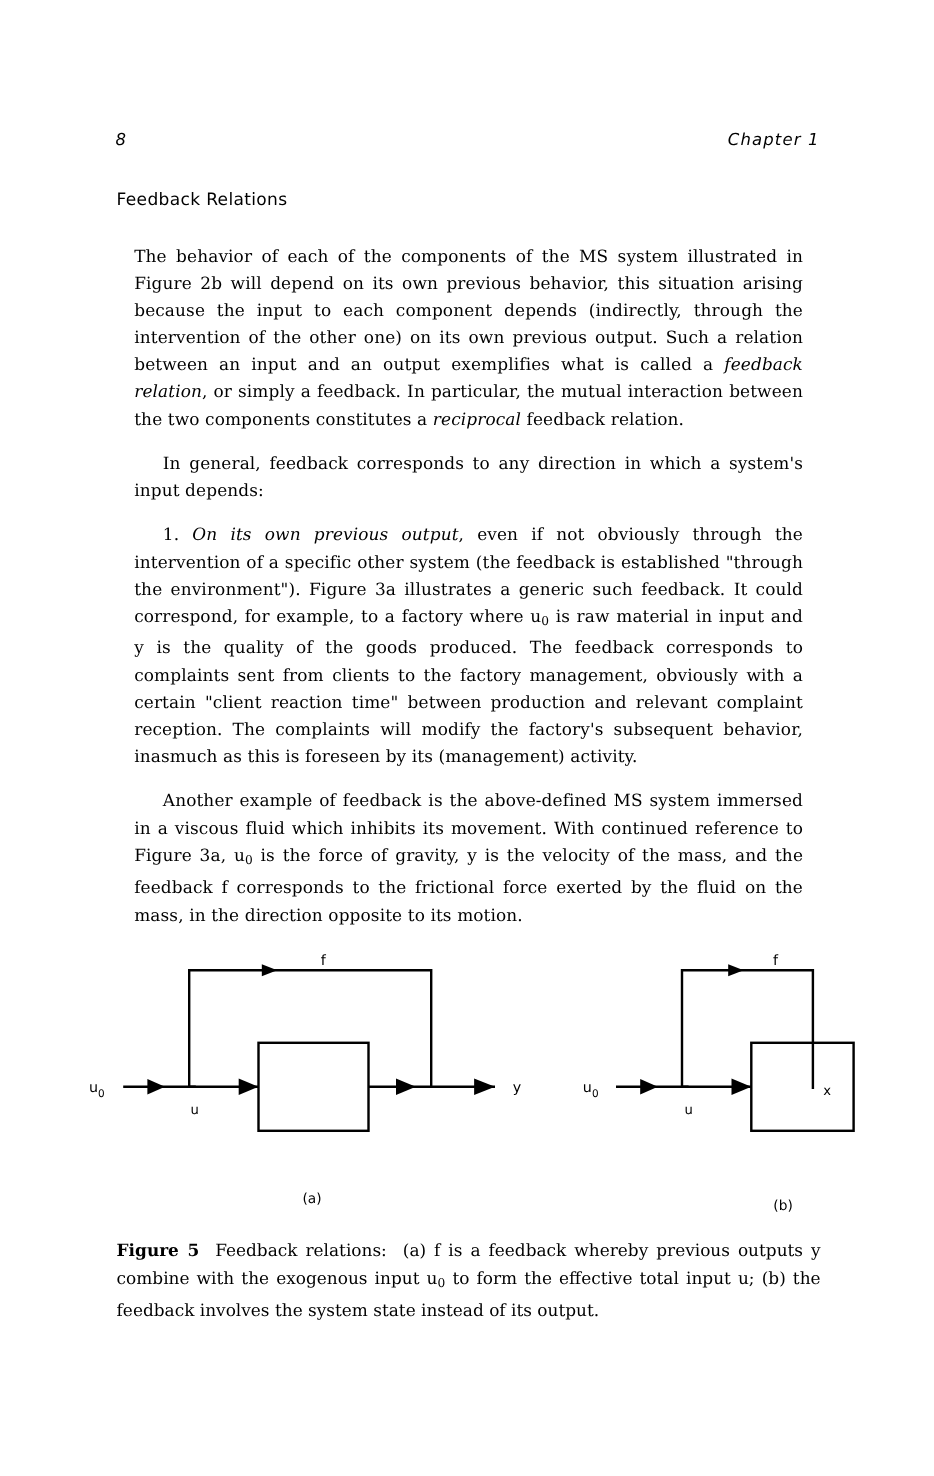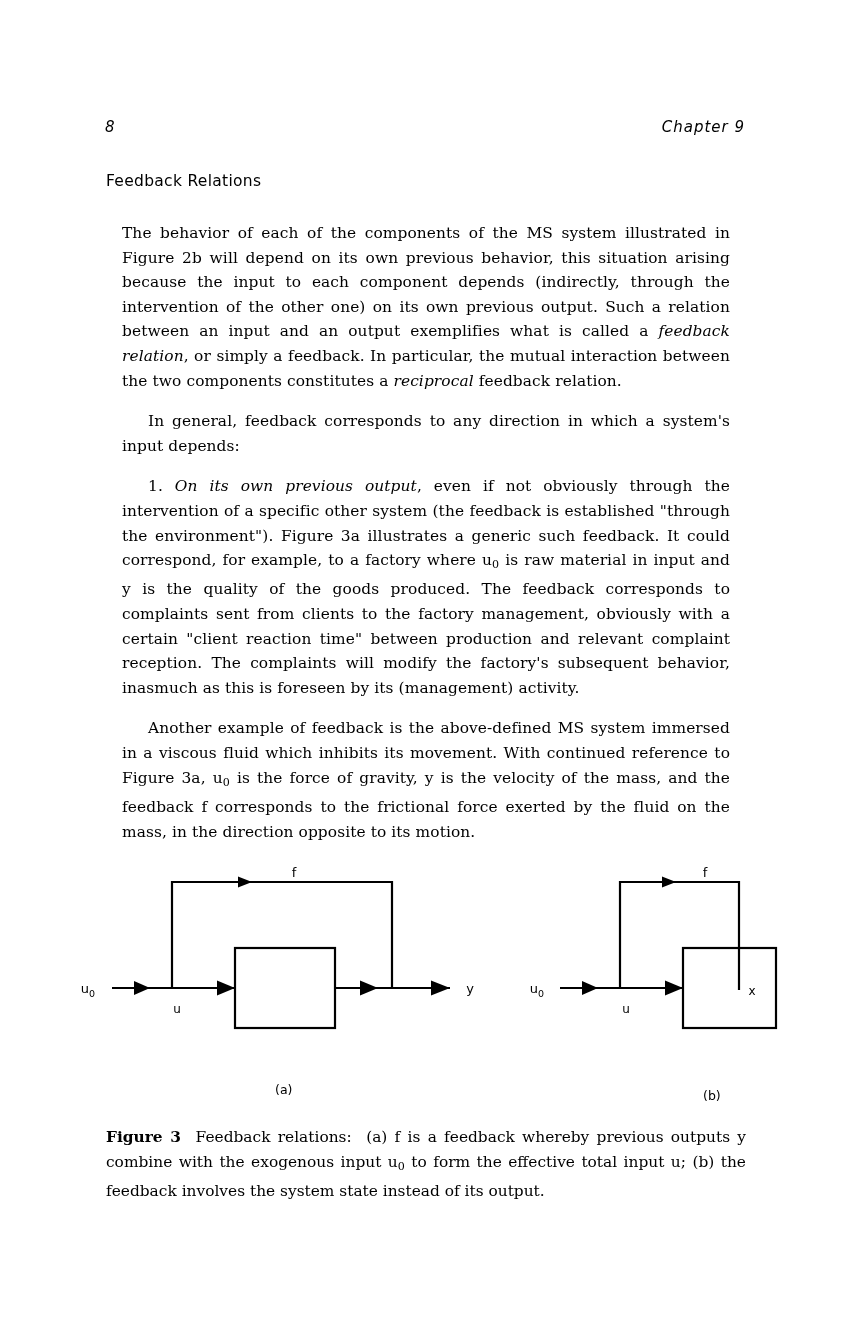--- a/index.html
+++ b/index.html
@@ -99,21 +99,21 @@
   }
   svg text.sm { font-size: 12px; }
 </style>
 </head>
 <body>
 
 <div class="page">
 
   <div class="header">
     <span class="page-num">8</span>
-    <span class="chapter">Chapter 9</span>
+    <span class="chapter">Chapter 1</span>
   </div>
 
   <div class="section-title">Feedback Relations</div>
 
   <div class="body-text">
     <p>The behavior of each of the components of the MS system illustrated in Figure 2b will depend on its own previous behavior, this situation arising because the input to each component depends (indirectly, through the intervention of the other one) on its own previous output. Such a relation between an input and an output exemplifies what is called a <i>feedback relation</i>, or simply a feedback. In particular, the mutual interaction between the two components constitutes a <i>reciprocal</i> feedback relation.</p>
     <p class="indent">In general, feedback corresponds to any direction in which a system's input depends:</p>
     <p class="indent">1. <i>On its own previous output</i>, even if not obviously through the intervention of a specific other system (the feedback is established "through the environment"). Figure 3a illustrates a generic such feedback. It could correspond, for example, to a factory where u<sub>0</sub> is raw material in input and y is the quality of the goods produced. The feedback corresponds to complaints sent from clients to the factory management, obviously with a certain "client reaction time" between production and relevant complaint reception. The complaints will modify the factory's subsequent behavior, inasmuch as this is foreseen by its (management) activity.</p>
     <p class="indent">Another example of feedback is the above-defined MS system immersed in a viscous fluid which inhibits its movement. With continued reference to Figure 3a, u<sub>0</sub> is the force of gravity, y is the velocity of the mass, and the feedback f corresponds to the frictional force exerted by the fluid on the mass, in the direction opposite to its motion.</p>
   </div>
@@ -161,15 +161,15 @@
         <text x="537" y="138" text-anchor="middle">u<tspan font-size="9.5" dy="4">0</tspan></text>
         <text x="626" y="158" text-anchor="middle" class="sm">u</text>
         <text x="752" y="140" text-anchor="middle" class="sm">x</text>
       </g>
     </svg>
   </div>
 
   <div class="sub-label fig-letter-a">(a)</div>
   <div class="sub-label fig-letter-b">(b)</div>
 
-  <div class="fig-caption"><b>Figure 3</b>&nbsp; Feedback relations:&nbsp; (a) f is a feedback whereby previous outputs y combine with the exogenous input u<sub>0</sub> to form the effective total input u; (b) the feedback involves the system state instead of its output.</div>
+  <div class="fig-caption"><b>Figure 5</b>&nbsp; Feedback relations:&nbsp; (a) f is a feedback whereby previous outputs y combine with the exogenous input u<sub>0</sub> to form the effective total input u; (b) the feedback involves the system state instead of its output.</div>
 
 </div>
 
 </body></html>

